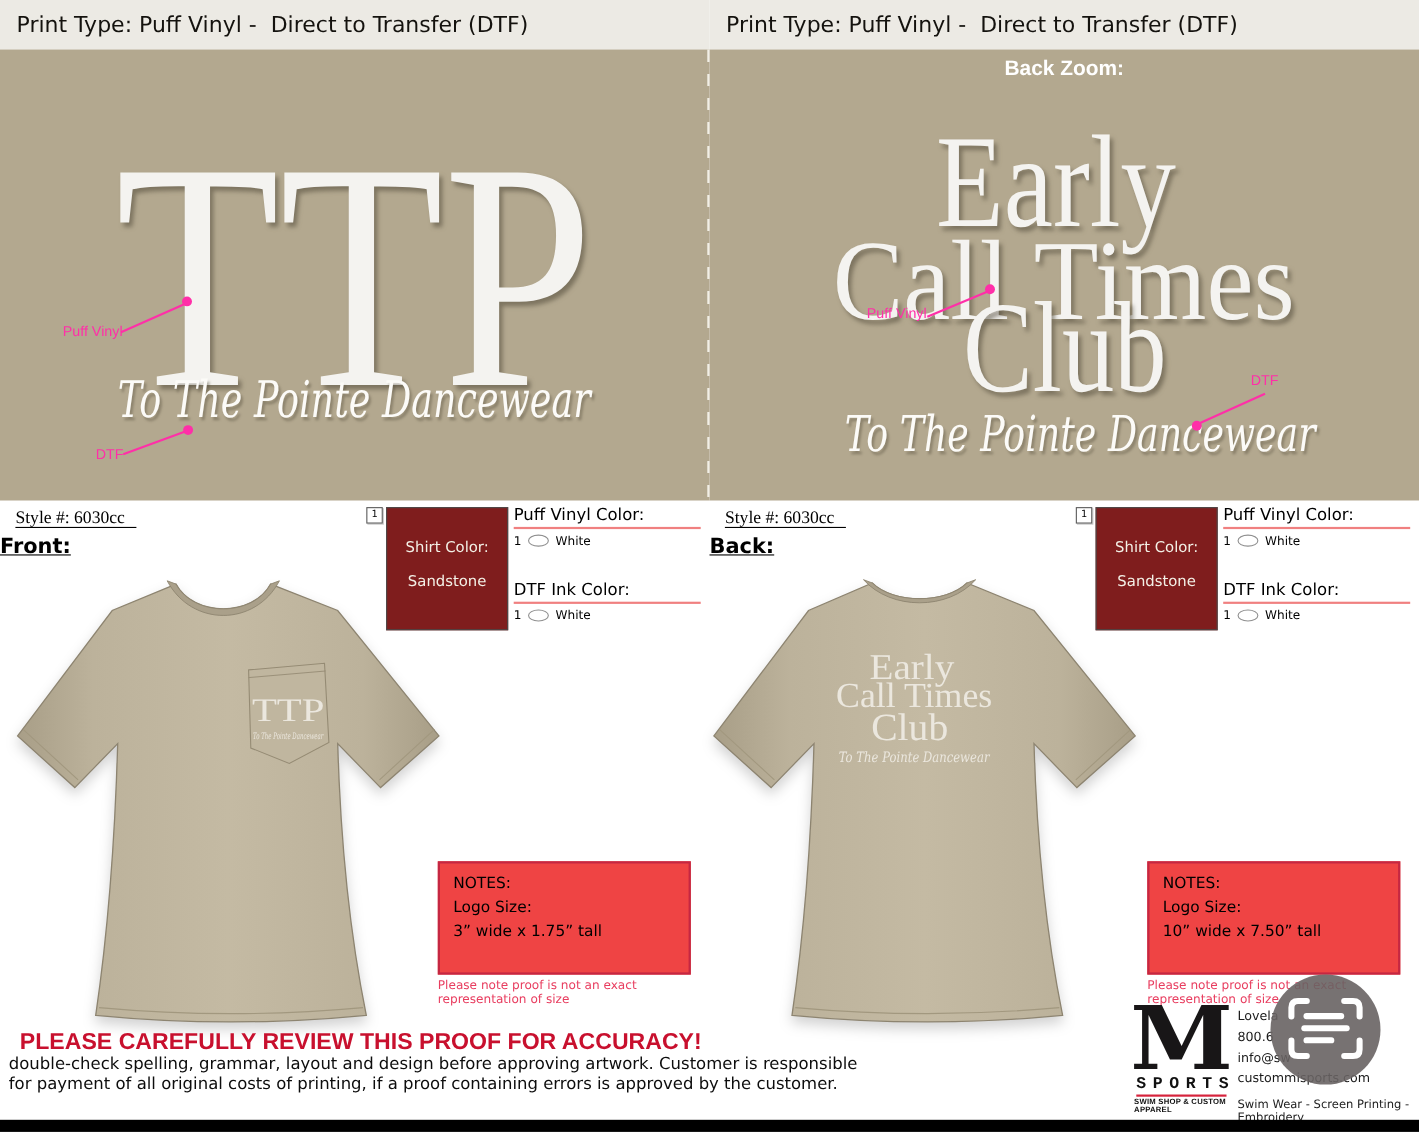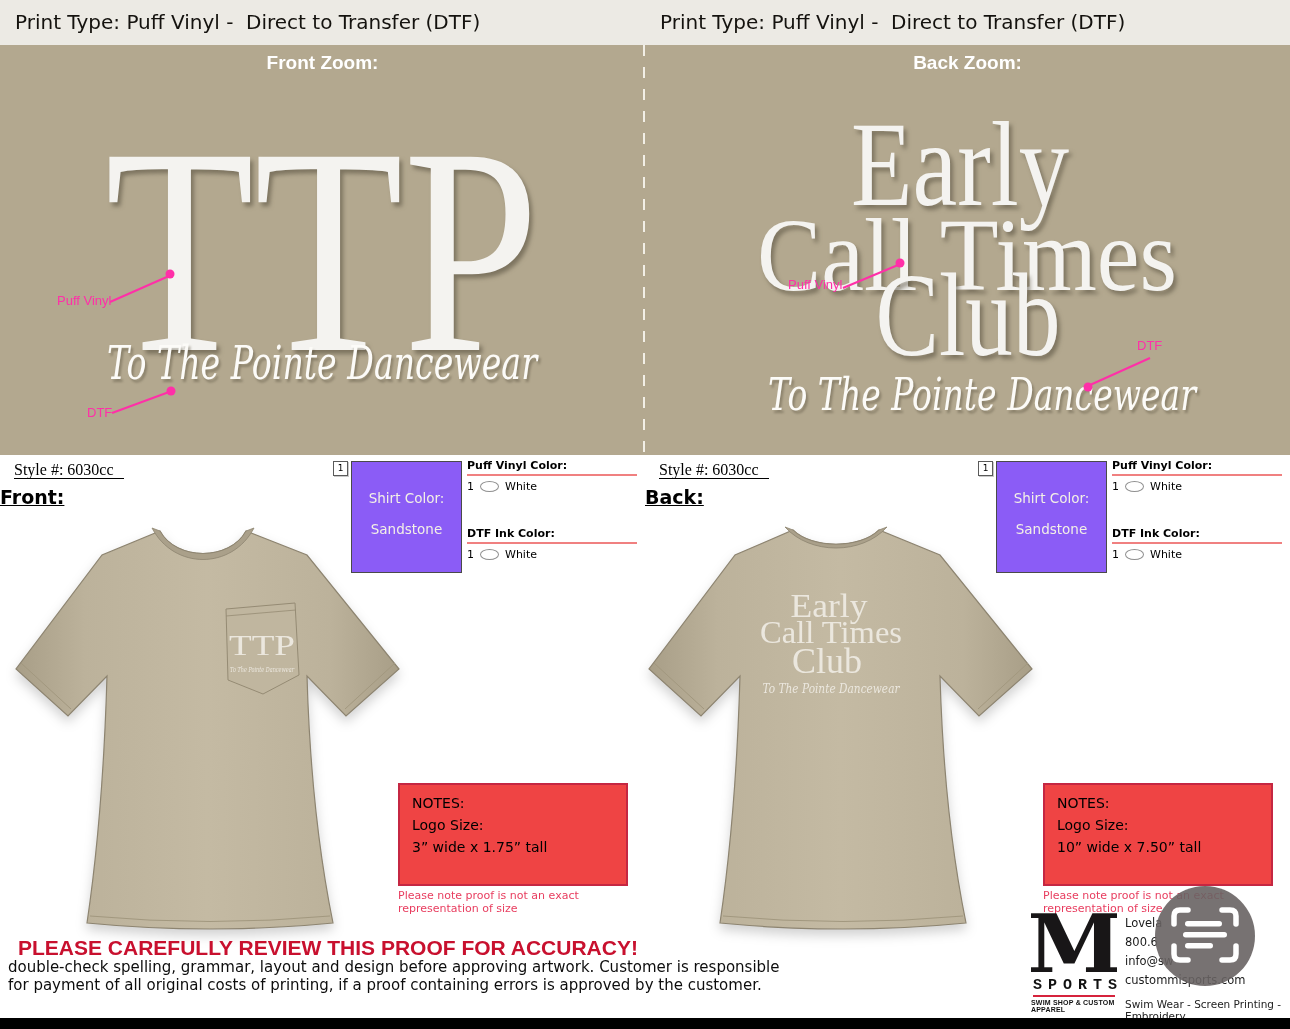--- a/index.html
+++ b/index.html
@@ -29,26 +29,26 @@
        background:repeating-linear-gradient(to bottom,#f2efe6 0 11px,rgba(0,0,0,0) 11px 22px);}
 
   
   .style-no{position:absolute;left:14px;top:460px;font-size:16px;color:#000;}
   .style-no span{border-bottom:1.5px solid #000;padding-right:10px;font-family:Liberation Serif, serif;}
   .view-label{position:absolute;left:0;top:486px;width:394px;text-align:left;
        font-weight:bold;font-size:19px;text-decoration:underline;color:#000;}
   .qty-box{position:absolute;left:333px;top:461px;width:13px;height:13px;border:1px solid #5a5a5a;
        background:#fff;font-size:9px;line-height:13px;text-align:center;color:#000;
        box-shadow:1px 1px 0 #c9c9c9;}
-  .swatch{position:absolute;left:351px;top:461px;width:111px;height:112px;background:#8b5cf6;
+  .swatch{position:absolute;left:351px;top:461px;width:111px;height:112px;background:#7f1d1d;
        border:1px solid #4a4a4a;color:#f3f0e6;font-size:13.5px;text-align:center;box-sizing:border-box;}
   .swatch .l1{margin-top:28px;} .swatch .l2{margin-top:15px;}
   .ink{position:absolute;left:467px;width:170px;}
   .ink.puff{top:459px;} .ink.dtf{top:527px;}
-  .ink-label{font-size:11px;font-weight:bold;color:#000;}
+  .ink-label{font-size:15px;font-weight:normal;color:#000;}
   .redline{height:2px;background:#F08080;margin-top:2px;}
   .ink-row{display:flex;align-items:center;gap:6px;font-size:11px;margin-top:4px;color:#000;}
   .oval{width:17px;height:9px;border:1.5px solid #8f8f8f;border-radius:50%;background:#fff;display:inline-block;}
 
   
   .shirt-svg{position:absolute;top:515px;width:412px;height:452px;}
   .shirt-svg.front{left:2px;} .shirt-svg.back{left:-10px;}
   .tee-print{fill:#ebe7de;font-family:"Liberation Serif",serif;}
   .tee-print-script{fill:#ebe7de;font-family:"DejaVu Serif",serif;font-style:italic;}
 
@@ -78,21 +78,20 @@
 </style>
 </head>
 <body>
 
 <div class="page">
 
   <div class="panel left">
     <div class="hdr">Print Type: Puff Vinyl -  Direct to Transfer (DTF)</div>
 
     <div class="zoom">
-      <div class="zoom-title">Front Zoom:</div>
       <svg class="design-svg" width="645" height="410" viewBox="0 0 645 410">
         <text class="disp" x="322" y="305" font-size="295" text-anchor="middle" textLength="434" lengthAdjust="spacingAndGlyphs">TTP</text>
         <text class="scripttxt" x="322" y="334" font-size="46" text-anchor="middle" textLength="430" lengthAdjust="spacingAndGlyphs">To The Pointe Dancewear</text>
         <line class="ann-line" x1="110" y1="257" x2="169" y2="231"></line>
         <circle class="ann-dot" cx="170" cy="229" r="4.5"></circle>
         <line class="ann-line" x1="112" y1="368" x2="169" y2="347"></line>
         <circle class="ann-dot" cx="171" cy="346" r="4.5"></circle>
       </svg>
       <div class="ann" style="left:57px;top:248px">Puff Vinyl</div>
       <div class="ann" style="left:87px;top:360px">DTF</div>

